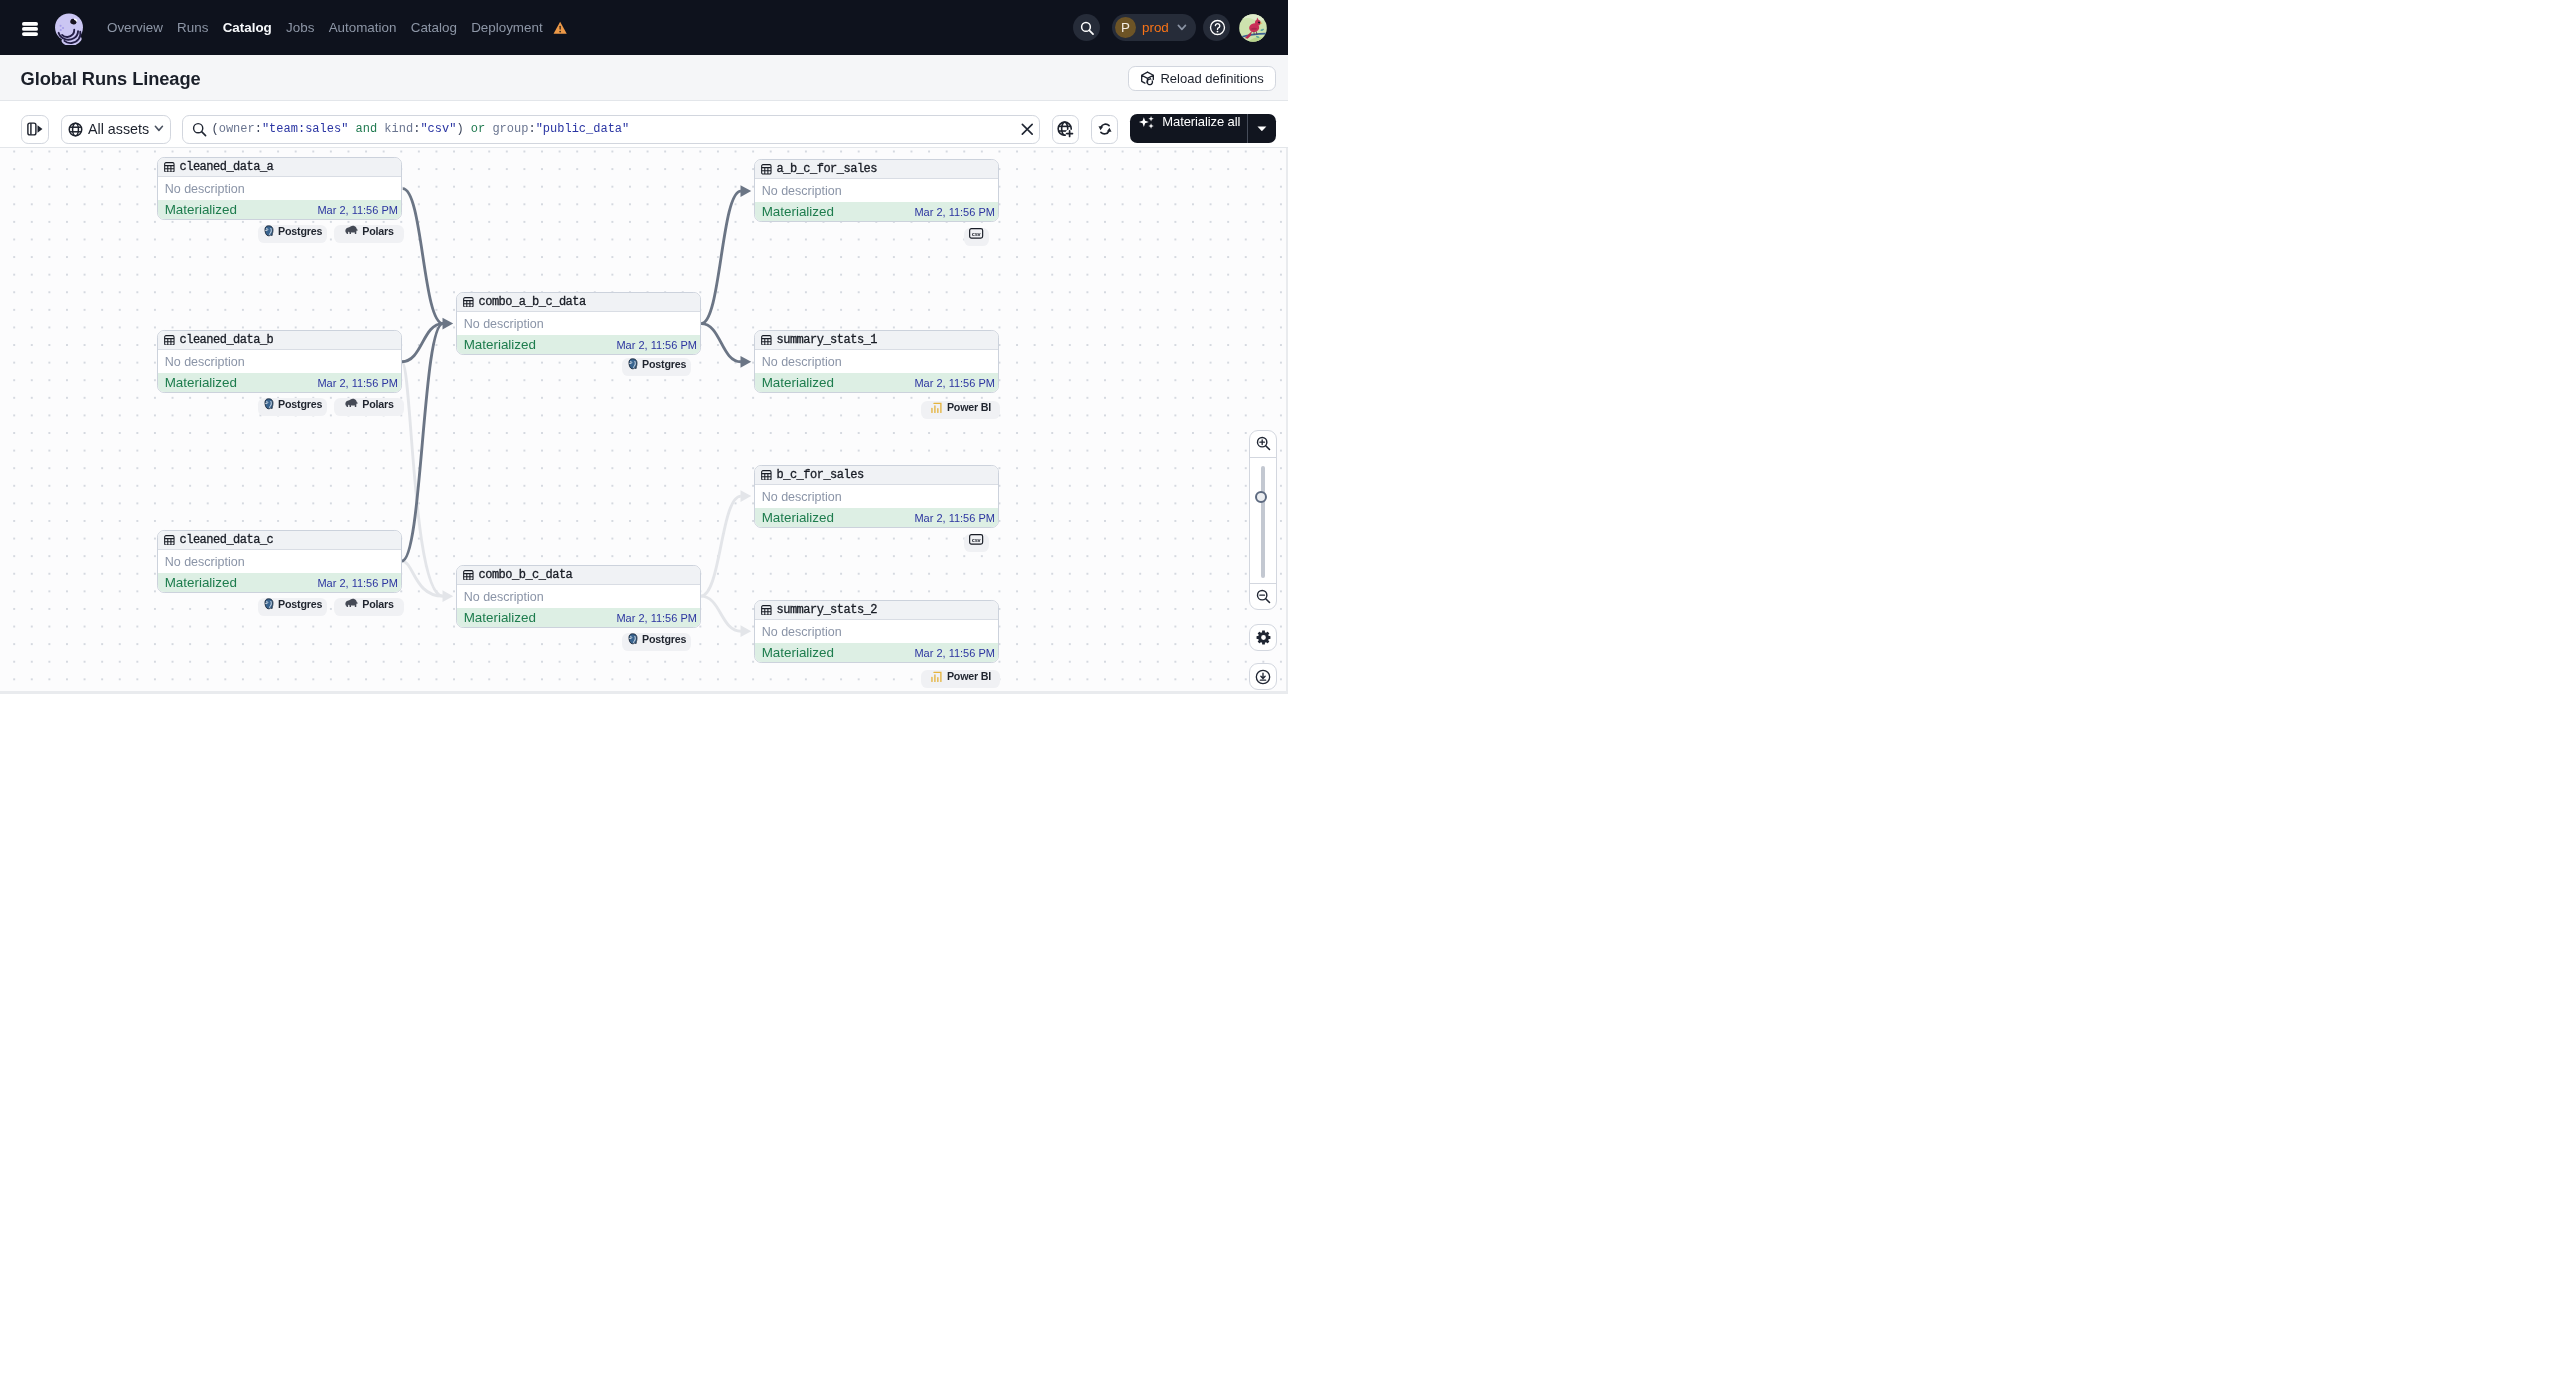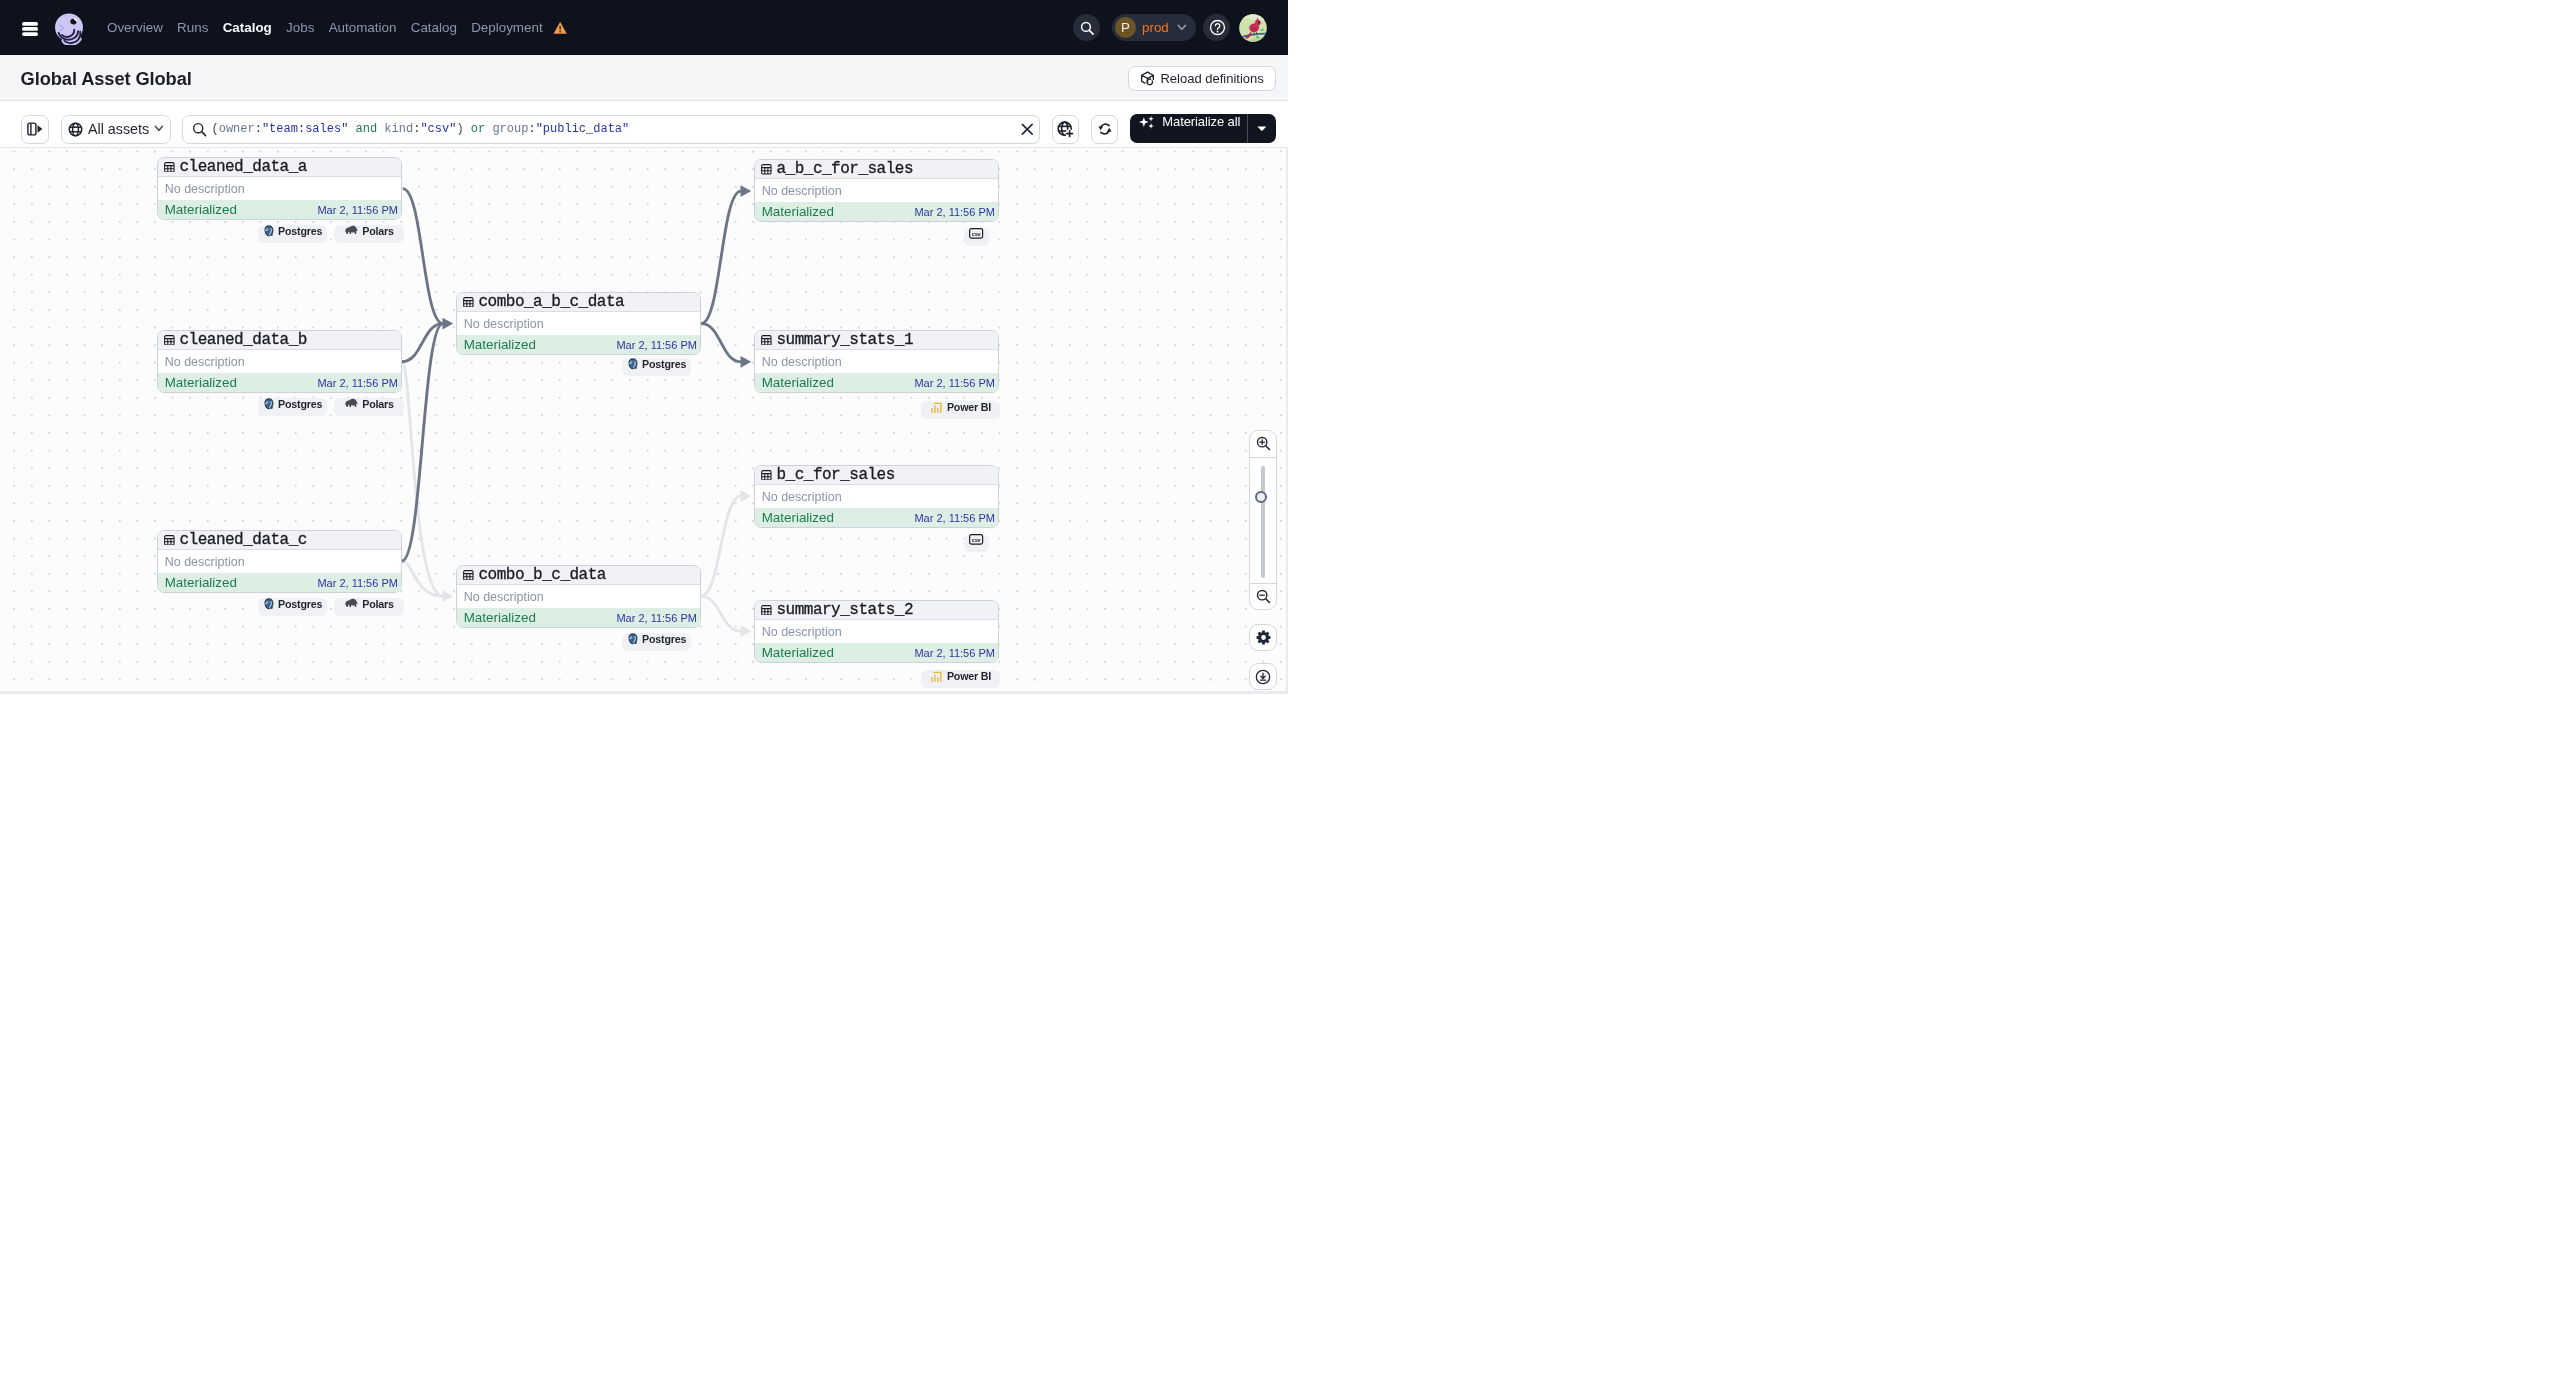--- a/index.html
+++ b/index.html
@@ -21,21 +21,21 @@
 #searchbox { position:absolute; left:182px; top:12.5px; width:858px; height:29px; border:0.9px solid #d2d6de; border-radius:7.2px; background:#fff; display:flex; align-items:center; }
 #query { font-family:"Liberation Mono", monospace; font-size:12px; white-space:pre; }
 #query .p { color:#3d465c; } #query .k { color:#6a7590; } #query .s { color:#2a35a3; } #query .op { color:#207a50; }
 #mat { position:absolute; left:1130px; top:12px; height:29px; width:146px; background:#11151f; border-radius:7.2px; display:flex; align-items:flex-start; color:#fff; white-space:nowrap; }
 
 #canvas { position:absolute; left:0; top:148px; width:1288px; height:546px; background-color:#fcfcfd;
   background-image:radial-gradient(circle, #d5d9e0 1px, rgba(255,255,255,0) 1.3px); background-size:17.6px 17.6px; background-position:5.4px 12.3px; }
 
 .card { position:absolute; width:245px; height:63px; background:#fff; border:1.8px solid #ccd2dc; border-radius:7.2px; overflow:hidden; }
 .chead { height:19px; background:#f0f2f5; border-bottom:0.9px solid #d9dde4; display:flex; align-items:center; padding:0 6.3px; gap:4.5px; }
-.cname { font-family:"Liberation Mono", monospace; font-size:16px; font-weight:500; letter-spacing:-0.5px; color:#181c25; -webkit-text-stroke:0.3px #181c25; }
+.cname { font-family:"Liberation Mono", monospace; font-size:12px; font-weight:500; letter-spacing:-0.5px; color:#181c25; -webkit-text-stroke:0.3px #181c25; }
 .cbody { height:23px; display:flex; align-items:center; padding:0 6.7px; font-size:12.5px; color:#8a94a7; }
 .cfoot { height:19px; background:#ddefe4; display:flex; align-items:center; padding:0 3.1px 0 6.7px; font-size:13.4px; }
 .cfoot .m { color:#1d7c4d; } .cfoot .d { margin-left:auto; color:#2c35a0; font-size:11px; }
 
 .pill { position:absolute; height:18px; background:#f0f1f4; border-radius:6.3px; display:flex; justify-content:center; gap:3.6px; font-size:10.7px; font-weight:700; letter-spacing:-0.2px; color:#1f242e; }
 
 .ctlbox { position:absolute; background:#fff; border:0.9px solid #d3d7df; border-radius:9px; }
 </style>
 </head>
 <body>
@@ -106,21 +106,21 @@
       <path d="M19.3 7.2 L20.2 3.8 L21.7 6.6 Z" fill="#c93058"></path>
       <path d="M21.6 8.2 a1.7 1.7 0 0 1 1.8 2.4 l-2.6 -0.6 Z" fill="#1e1526"></path>
       <path d="M23.3 9.4 L26.3 10.0 L23.5 11.2 Z" fill="#e59b45"></path>
       <path d="M16.5 19.5 L16.8 22.8 M19.2 19.3 L19.8 22.5" stroke="#5c2233" stroke-width="0.8"></path>
       <ellipse cx="25.8" cy="17.6" rx="2.1" ry="1.0" transform="rotate(-25 25.8 17.6)" fill="#5fa8a0"></ellipse>
       <ellipse cx="20.6" cy="25.4" rx="2.0" ry="1.0" transform="rotate(20 20.6 25.4)" fill="#5fa8a0"></ellipse>
     </g>
   </svg>
 </div>
 <div id="titlebar">
-  <h1>Global Asset Global</h1>
+  <h1>Global Runs Lineage</h1>
   <div id="reloadbtn">
     <svg width="15" height="15" viewBox="0 0 17 17">
       <path d="M8.5 1.2 L15.1 4.8 L15.1 9.6 M8.5 1.2 L1.9 4.8 L1.9 11.7 L5.6 13.7 M1.9 4.8 L8.5 8.4 L15.1 4.8 M8.5 8.4 L8.5 13.2" fill="none" stroke="#1c212c" stroke-width="1.5" stroke-linejoin="round" stroke-linecap="round"></path>
       <path d="M13.9 11.2 a3.1 3.1 0 1 1 -3.0 -1.9" fill="none" stroke="#1c212c" stroke-width="1.5" stroke-linecap="round"></path>
       <path d="M11.7 7.3 l-0.9 2.3 l2.4 0.4 Z" fill="#1c212c"></path>
     </svg>
     Reload definitions
   </div>
 </div>
 <div id="toolbar">

